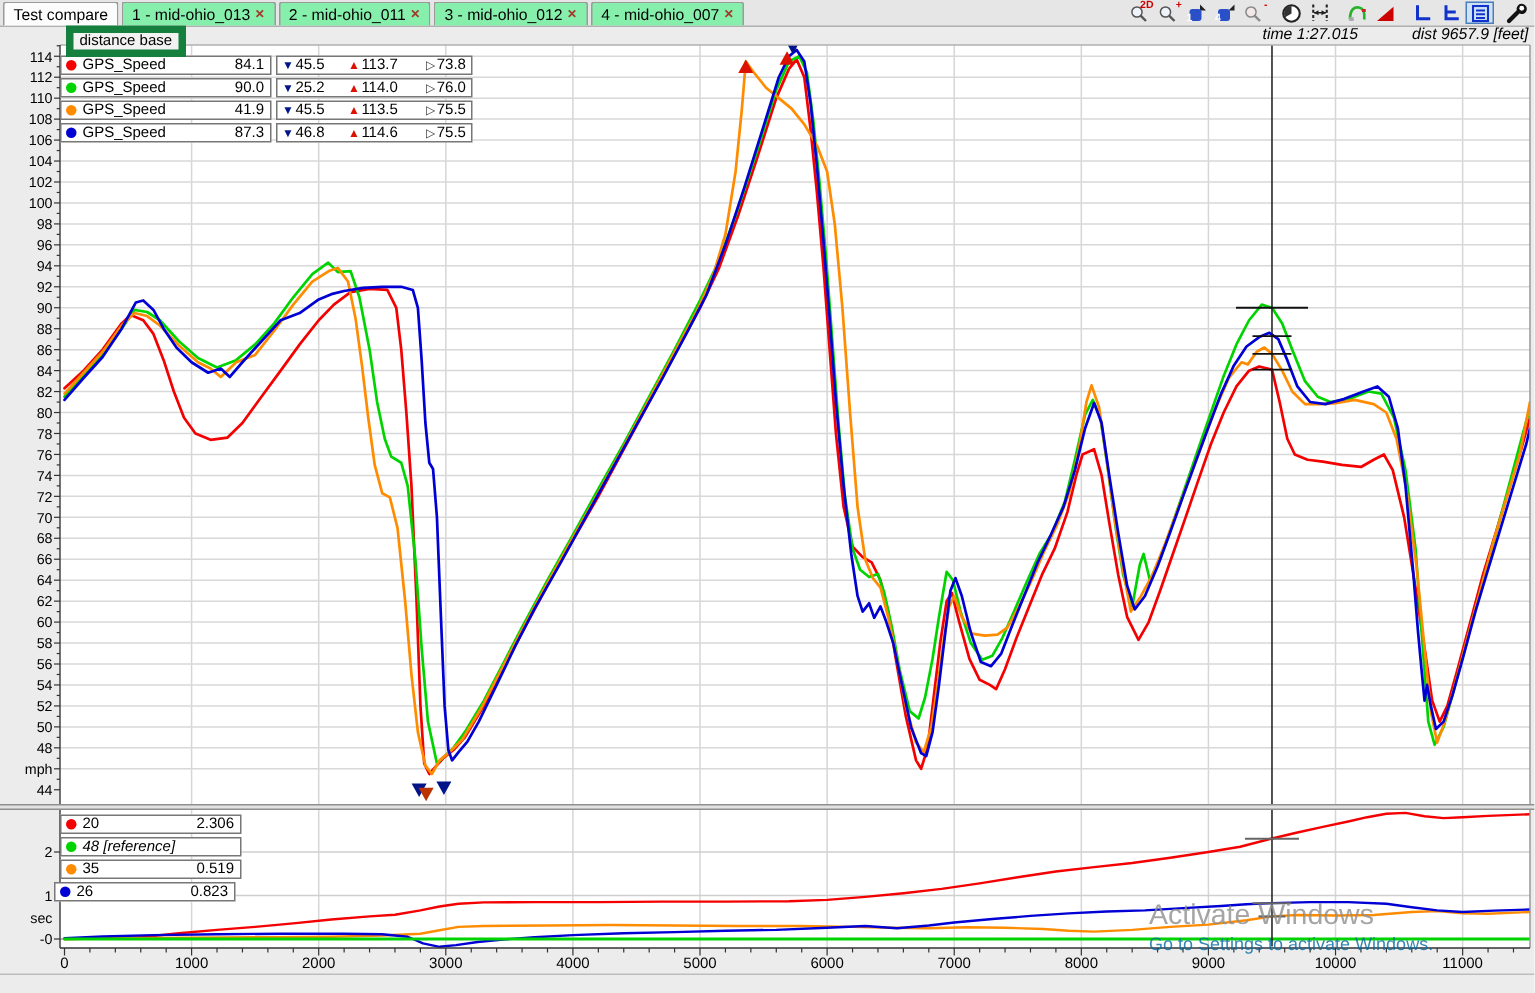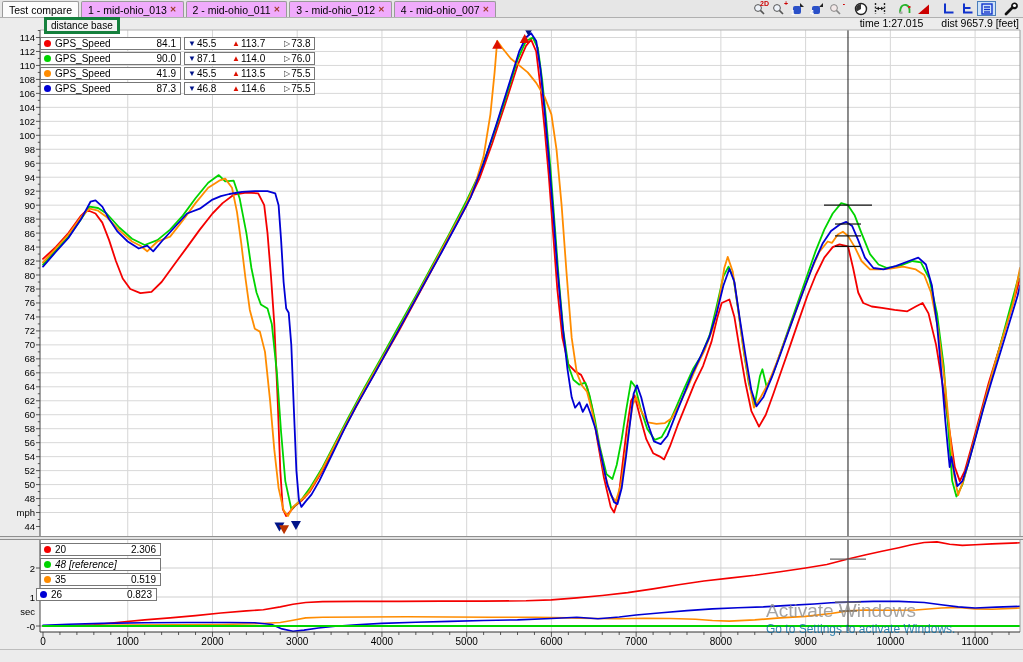--- a/index.html
+++ b/index.html
@@ -2,36 +2,36 @@
 <html><head>
 <meta charset="utf-8">
 <style>
   html,body{margin:0;padding:0;}
   body{width:1023px;height:662px;position:relative;overflow:hidden;background:#ececec;
        font-family:"Liberation Sans",sans-serif;color:#000;}
   
   .tabbar{position:absolute;top:0;left:0;width:1023px;height:17px;background:#e6e6e6;
           border-bottom:1px solid #b0b0b0;display:flex;align-items:flex-end;z-index:5;}
   .tab{height:15px;display:flex;align-items:center;padding:0 6px;margin-left:2px;
-       font-size:10.5px;background:#f0abfc;border:1px solid #9a9a9a;border-bottom:none;
+       font-size:10.5px;background:#86efac;border:1px solid #9a9a9a;border-bottom:none;
        border-radius:2px 2px 0 0;white-space:nowrap;cursor:default;}
   .tab.active{background:#fcfcfc;}
   .tab .close{color:#a03a2a;font-size:8px;font-weight:bold;margin-left:3px;line-height:8px;}
   
   .toolbar{position:absolute;top:0;right:2px;height:17px;display:flex;align-items:center;z-index:6;}
   .tbtn{width:19px;height:15px;display:flex;align-items:center;justify-content:center;position:relative;}
   .tbtn.sel{border:1px solid #4a7ebb;background:#cfe3f7;width:17px;height:13px;}
   .tbsep{width:6px;height:15px;}
   .tbtn .g{position:absolute;top:-1px;right:0;font-size:7px;font-weight:bold;color:#cc0000;line-height:7px;}
   .tbtn .gb{position:absolute;bottom:0;left:3px;font-size:7px;font-weight:bold;color:#fff;line-height:7px;}
   
   .statusrow{position:absolute;top:17px;left:0;width:1023px;height:12px;z-index:5;font-size:10px;}
-  .basebox{position:absolute;left:44px;top:0;padding:0 4px;border:3px solid #15803d;background:#f2f2f2;
+  .basebox{position:absolute;left:44px;top:0;padding:0 4px;border:5px solid #15803d;background:#f2f2f2;
            height:11px;line-height:11px;font-size:10px;}
-  .timedist{position:absolute;right:4px;top:0;display:flex;gap:18px;font-size:10.5px;height:12px;align-items:flex-end;}
+  .timedist{position:absolute;right:4px;top:0;display:flex;gap:36px;font-size:10.5px;height:12px;align-items:flex-end;font-style:italic;}
   
   .lgbox{position:absolute;background:#fff;border:1px solid #777;height:13px;display:flex;
          align-items:center;font-size:10px;z-index:4;box-sizing:border-box;}
   .dot{width:7px;height:7px;border-radius:50%;flex:0 0 7px;}
   .lgname{margin-left:4px;}
   .lgval{margin-left:auto;margin-right:4px;}
   .mm{display:flex;align-items:center;}
   .tri{font-size:8px;margin-right:1px;}
   .mmv{font-size:10px;}
   .wm1{position:absolute;left:766px;top:600px;font-size:19px;color:#8f8f8f;opacity:.8;z-index:4;}
@@ -476,21 +476,21 @@
       </span>
     </div>
     <div class="lgbox" style="top: 52px; left: 40px; width: 141px;">
       <span class="dot" style="background:#00d400;margin-left:3px"></span>
   <span class="lgname">GPS_Speed</span>
   <span class="lgval">90.0</span>
     </div>
     <div class="lgbox" style="top: 52px; left: 184px; width: 131px;">
       <span class="mm" style="margin-left:3px;width:44px">
         <span class="tri" style="color:#001489">▼</span>
-        <span class="mmv">87.1</span>
+        <span class="mmv">25.2</span>
       </span>
   <span class="mm" style="width:52px">
         <span class="tri" style="color:#dd1100">▲</span>
         <span class="mmv">114.0</span>
       </span>
   <span class="mm">
         <span class="tri" style="color:#333">▷</span>
         <span class="mmv">76.0</span>
       </span>
     </div>

